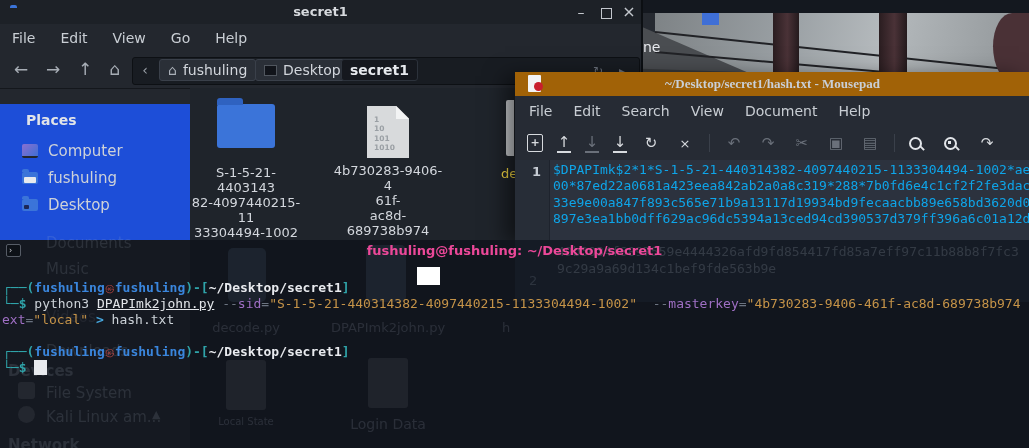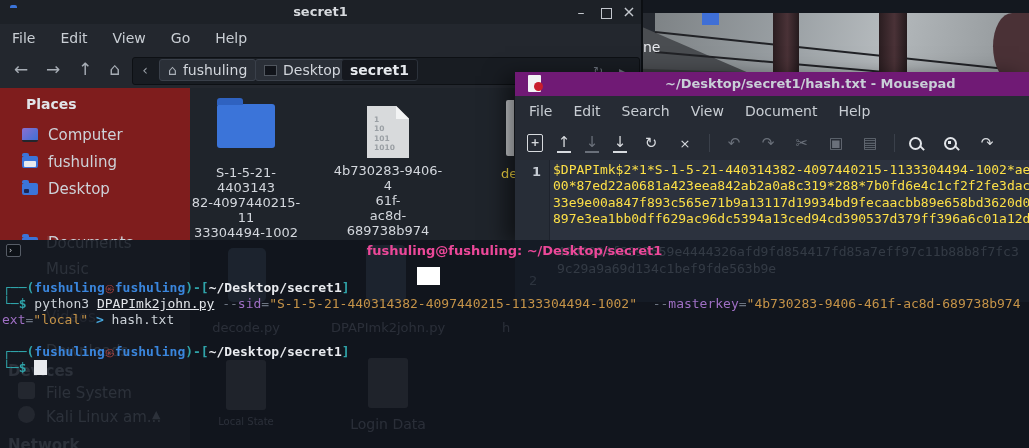--- a/index.html
+++ b/index.html
@@ -36,21 +36,21 @@
   .navbtn{top:4px;width:26px;height:26px;color:#a7adb5;font-size:17px;text-align:center;line-height:26px;}
   .pathbar{left:132px;top:5px;width:506px;height:26px;background:#181c22;border:1px solid #0d1014;border-radius:3px;}
   .pathchev{left:4px;top:0px;width:16px;height:24px;color:#9aa0a8;font-size:14px;text-align:center;line-height:24px;}
   .pathbtn{top:1px;height:22px;background:#2a2f37;border:1px solid #3a404a;border-radius:3px;
       display:flex;align-items:center;gap:6px;padding:0 8px;box-sizing:border-box;font-size:14px;color:#d2d6dc;}
   .pathbtn.current{background:#15181e;border-color:#2c323b;font-weight:bold;color:#e6e9ed;}
   .path-home-ico{color:#aab0b8;font-size:14px;}
   .path-desk-ico{width:11px;height:9px;background:#11141a;border:1px solid #50565e;}
   .tb-faint{top:6px;color:#6a707a;font-size:12px;}
   .fm-body{left:0;top:88px;width:641px;height:152px;overflow:hidden;}
-  .fm-side{left:0;top:0;width:190px;height:152px;background:#7f1d1d;border-right:1px solid #14171c;}
+  .fm-side{left:0;top:16px;width:190px;height:152px;background:#1d4ed8;border-right:1px solid #14171c;}
   .places-hdr{left:26px;top:8px;font-size:14px;font-weight:bold;color:#e1e4e8;}
   .side-item{left:0;width:190px;height:26px;display:flex;align-items:center;gap:10px;padding-left:22px;
       box-sizing:border-box;font-size:15px;color:#ced2d8;}
   .ico-computer{width:16px;height:12px;background:linear-gradient(135deg,#8a6fd0,#3f6fd6);border-radius:2px;border-bottom:2px solid #23262c;}
   .ico-folder{width:16px;height:12px;background:#3b74d9;border-radius:2px;position:relative;}
   .ico-folder:before{content:"";position:absolute;left:0;top:-3px;width:7px;height:3px;background:#3b74d9;border-radius:2px 2px 0 0;}
   .ico-folder.home:after{content:"";position:absolute;left:2px;top:5px;width:12px;height:6px;background:#e8eaee;border-radius:1px;}
   .ico-folder.desk:after{content:"";position:absolute;left:2px;top:6px;width:5px;height:4px;background:#1c2757;border-radius:1px;}
   .ico-trash{width:13px;height:14px;background:linear-gradient(180deg,#eceef0,#b9bec4);border-radius:2px 2px 5px 5px;border-top:2px solid #dfe2e6;}
   .fm-content{left:190px;top:0;width:451px;height:152px;background:#1f242b;}
@@ -60,39 +60,39 @@
       clip-path:polygon(0 0,70% 0,100% 24%,100% 100%,0 100%);}
   .big-file .digits{position:absolute;left:7px;top:9px;font-size:7.5px;line-height:1.25;color:#9a9fa4;white-space:pre-line;font-weight:bold;}
   .big-file .fold{position:absolute;right:0;top:0;width:13px;height:13px;background:#f2f3f4;
       clip-path:polygon(0 0,100% 100%,0 100%);}
   .file-sliver{left:316px;top:12px;width:8px;height:56px;background:#d0d3d6;border-radius:2px 0 0 2px;}
   .fm-label{position:absolute;width:112px;text-align:center;font-size:13px;line-height:15px;color:#d3d7dd;}
   .frag-de{left:311px;top:78px;font-size:13px;color:#fde047;}
 
   
   .mp{left:515px;top:72px;width:514px;height:168px;background:#262b34;box-shadow:-10px 4px 20px rgba(0,0,0,.5);}
-  .mp-titlebar{left:0;top:0;width:100%;height:24px;background:#701a75;}
+  .mp-titlebar{left:0;top:0;width:100%;height:24px;background:#a16207;font-family:Liberation Serif, serif;}
   .mp-ico{left:13px;top:3px;width:13px;height:17px;background:#f2f3f5;border-radius:1px;position:absolute;}
   .mp-ico:after{content:"";position:absolute;right:-2px;bottom:1px;width:9px;height:9px;background:#c81e2d;border-radius:50%;}
   .mp-title{left:150px;top:4px;font-size:13px;font-weight:bold;color:#c9cfd7;}
   .mp-menubar{left:0;top:24px;width:100%;height:30px;display:flex;align-items:center;padding-left:14px;gap:21px;box-sizing:border-box;}
   .mp-toolbar{left:0;top:54px;width:100%;height:34px;display:flex;align-items:center;padding-left:12px;gap:14px;box-sizing:border-box;}
   .tbi{font-size:15px;color:#d7dade;width:20px;text-align:center;}
   .tbi.dis{color:#6a707a;}
   .tbi.pagenew{width:14px;height:16px;border:1.5px solid #d7dade;border-radius:2px;font-size:11px;line-height:15px;font-weight:bold;}
   .tbi.bar{border-bottom:2px solid #d7dade;width:14px;}
   .tbi.bar.dis{border-bottom-color:#6a707a;}
   .tbsep{width:1px;height:18px;background:#3a404a;}
   .mag{width:9px;height:9px;border:2px solid #e2e5e9;border-radius:50%;position:relative;}
   .mag:after{content:"";position:absolute;left:8px;top:8px;width:6px;height:2px;background:#e2e5e9;transform:rotate(45deg);}
   .mag.rep:before{content:"";position:absolute;left:2px;top:2px;width:3px;height:3px;background:#e2e5e9;}
   .mp-text{left:0;top:88px;width:514px;height:80px;background:#2c323e;}
   .gutter{left:0;top:0;width:34px;height:80px;background:#272d37;border-right:1px solid #1e232d;}
   .lnum{left:0;top:4px;width:26px;text-align:right;font-size:13px;font-weight:bold;color:#c6ccd4;}
-  .mrow{left:38px;white-space:pre;font-size:13px;color:#fde047;margin:0;}
+  .mrow{left:38px;white-space:pre;font-size:13px;color:#0ea5e9;margin:0;}
 
   
   .term{left:0;top:240px;width:1029px;height:208px;background:#11151d;}
   .fp{background:rgba(255,255,255,0.018);}
   .fpmp{left:515px;top:0;width:514px;height:62px;background:rgba(90,110,150,0.07);}
   .f{color:rgba(186,196,212,0.14);font-size:15px;}
   .fhdr{font-weight:bold;}
   .ficon{background:rgba(200,205,215,0.08);border-radius:3px;}
   .fpy{background:rgba(130,165,200,0.10);border-radius:5px;}
   .flabel{position:absolute;text-align:center;font-size:13px;color:rgba(186,196,212,0.15);}

